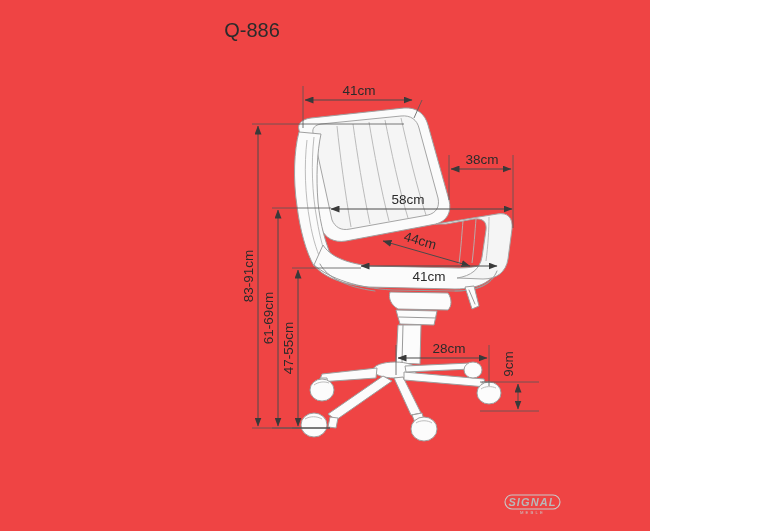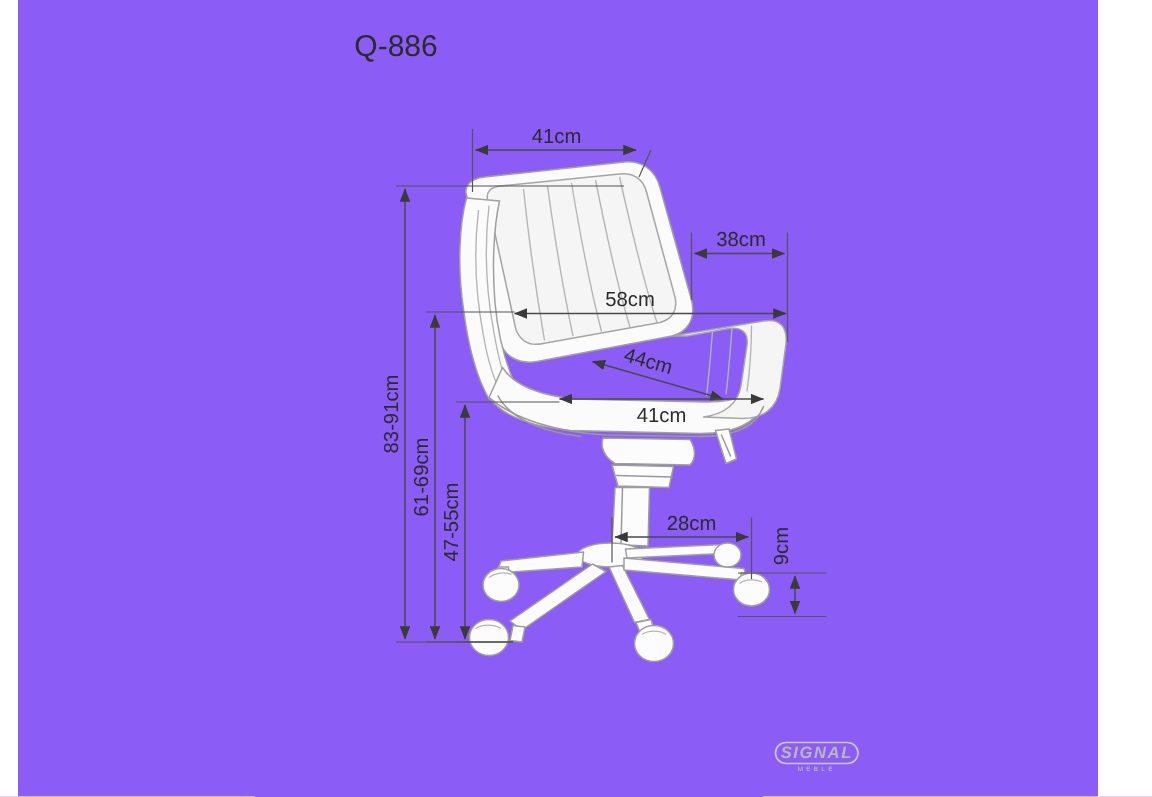--- a/index.html
+++ b/index.html
@@ -2,26 +2,25 @@
 <html><head>
 <meta charset="utf-8">
 <style>
   html, body {
     margin: 0;
     padding: 0;
     background: #ffffff;
   }
   #page {
     position: relative;
-    width: 720px;
+    width: 650px;
     height: 531px;
-    background: #8b5cf6;
+    background: #ef4444;
     overflow: hidden;
     font-family: "Liberation Sans", sans-serif;
-    margin-left: 12px;
   }
   #drawing-svg {
     position: absolute;
     left: 0;
     top: 0;
     width: 768px;
     height: 531px;
   }
   .dim-text {
     font-family: "Liberation Sans", sans-serif;

